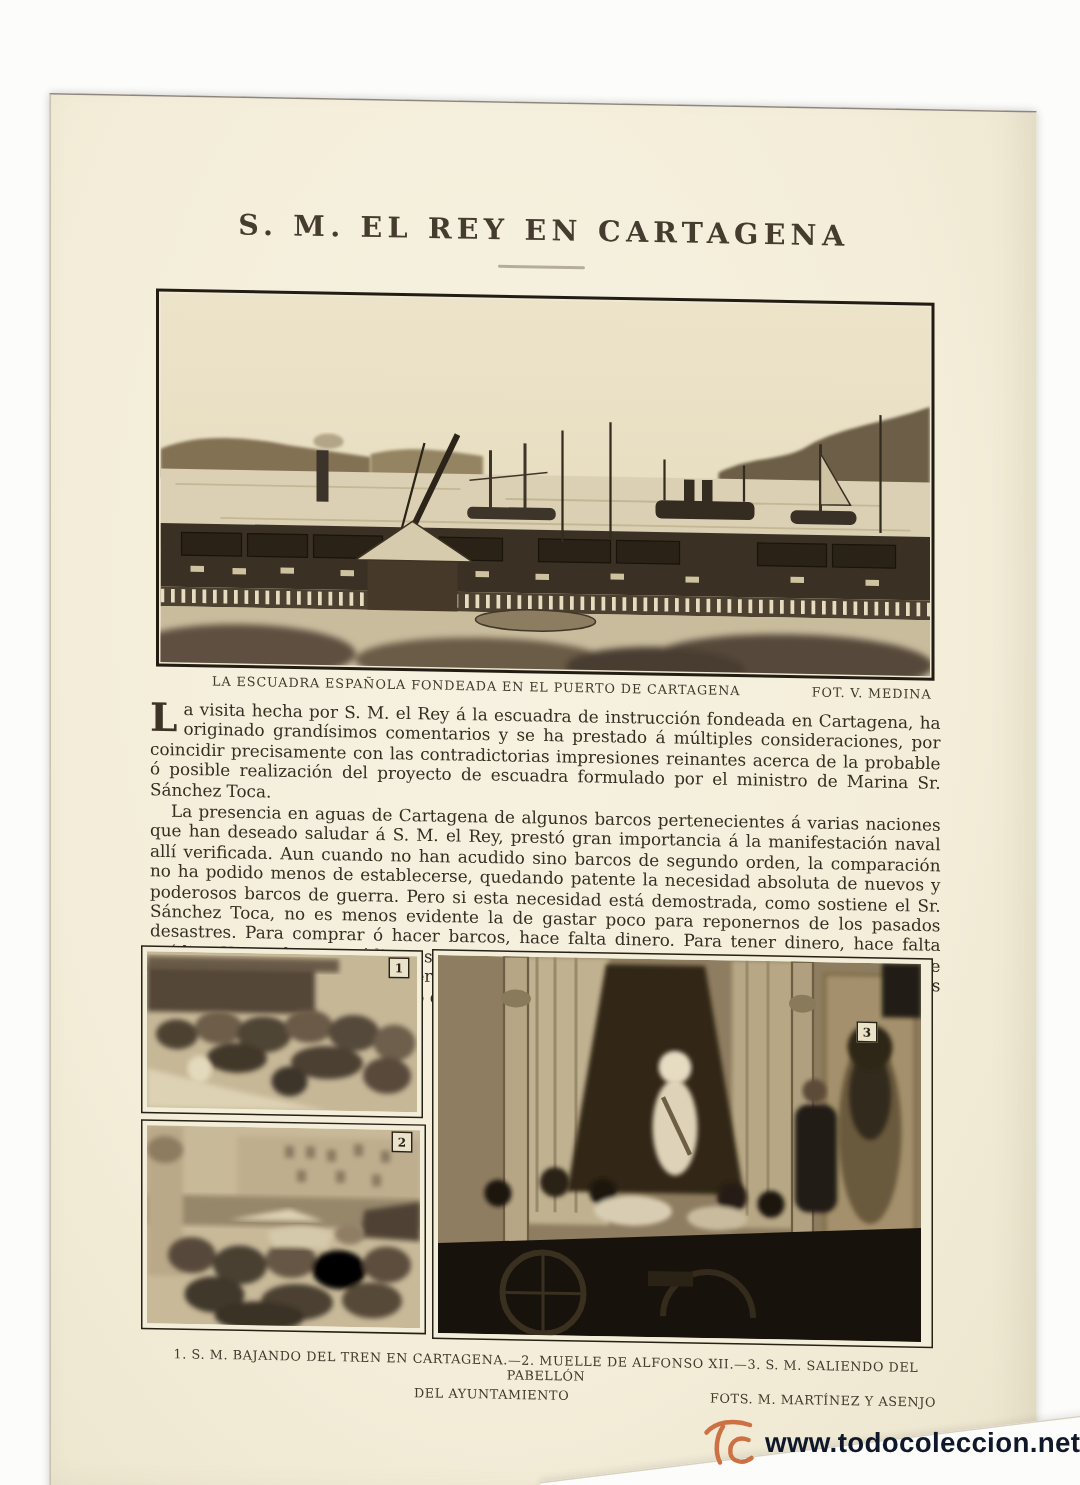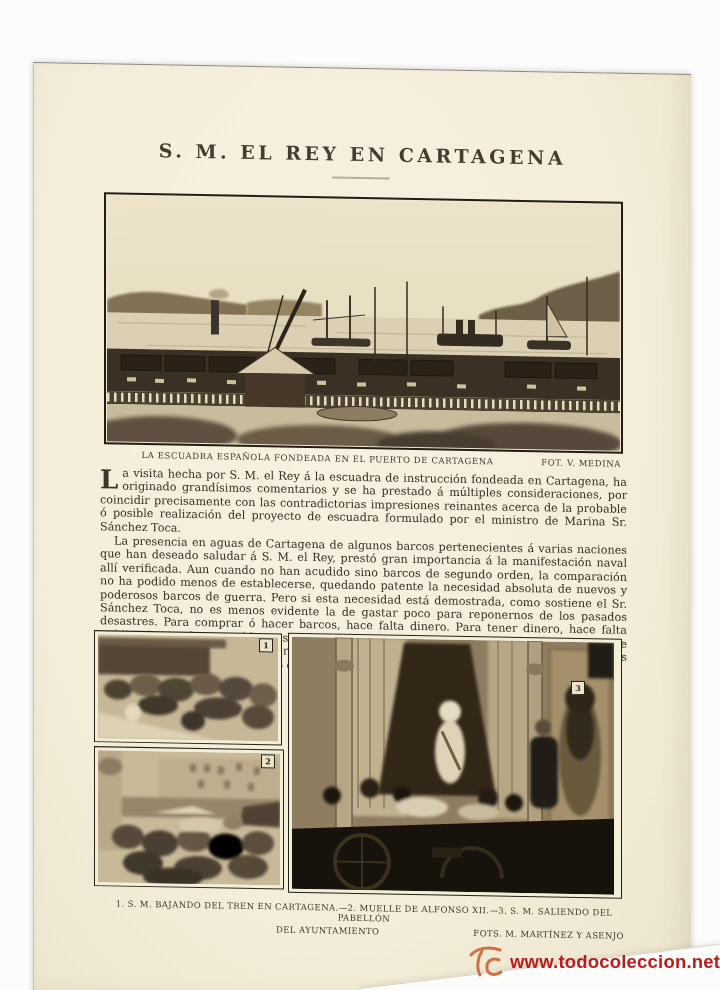--- a/index.html
+++ b/index.html
@@ -81,21 +81,21 @@
   .footer-caption .l2 .part{margin-left:176px;}
   .footer-caption .l2 .credit{margin-left:auto;margin-right:4px;}
   
   .watermark{
     position:absolute;left:468px;top:942px;display:flex;align-items:center;gap:6px;
     z-index:6;
   }
   .wm-logo{width:36px;height:40px;}
   .wm-url{
     font-family:"Liberation Sans","DejaVu Sans",sans-serif;
-    font-weight:700;font-size:18.5px;color:#b91c1c;letter-spacing:.2px;text-align:right;
+    font-weight:700;font-size:18.5px;color:#0f172a;letter-spacing:.2px;text-align:right;
   }
 </style>
 </head>
 <body>
 
 <div class="sheet">
 
   <div class="headline">S. M. EL REY EN CARTAGENA</div>
   <div class="headline-rule"></div>
 

